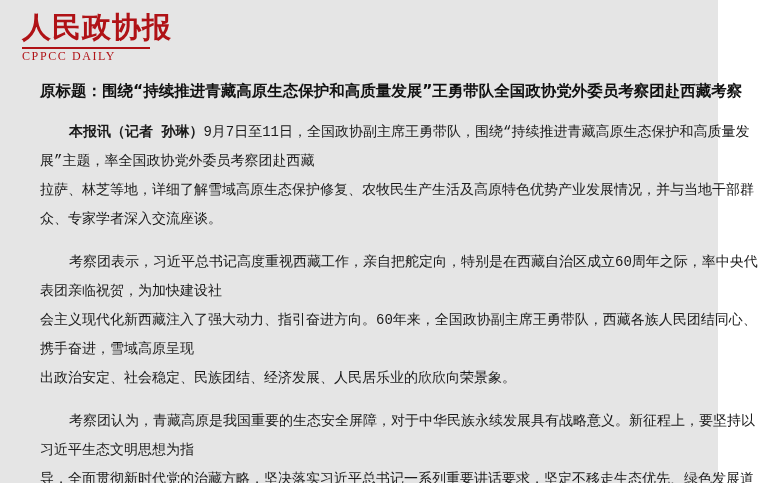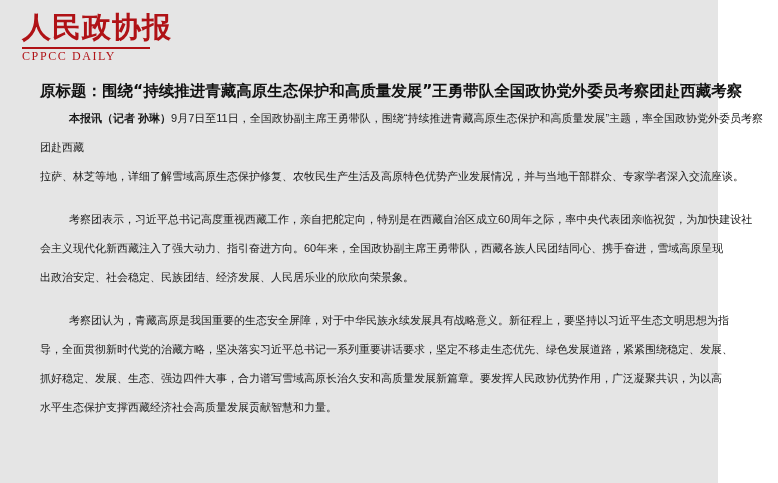--- a/index.html
+++ b/index.html
@@ -56,24 +56,25 @@
     top: 78px;
     width: 738px;
   }
   .headline {
     font-family: "DejaVu Sans", "Liberation Sans", sans-serif;
     font-weight: bold;
     font-size: 15.5px;
     line-height: 26px;
     color: #111111;
     white-space: nowrap;
+    margin-bottom: 14px;
   }
   .para {
-    font-family: Liberation Sans, sans-serif;
-    font-size: 11px;
+    font-family: Liberation Mono, monospace;
+    font-size: 14px;
     line-height: 29px;
     color: #1a1a1a;
     margin: 0 12px 14px 0;
     text-indent: 29px;
     white-space: pre-wrap;
     word-break: break-all;
   }
   .para .lead {
     font-weight: bold;
   }

